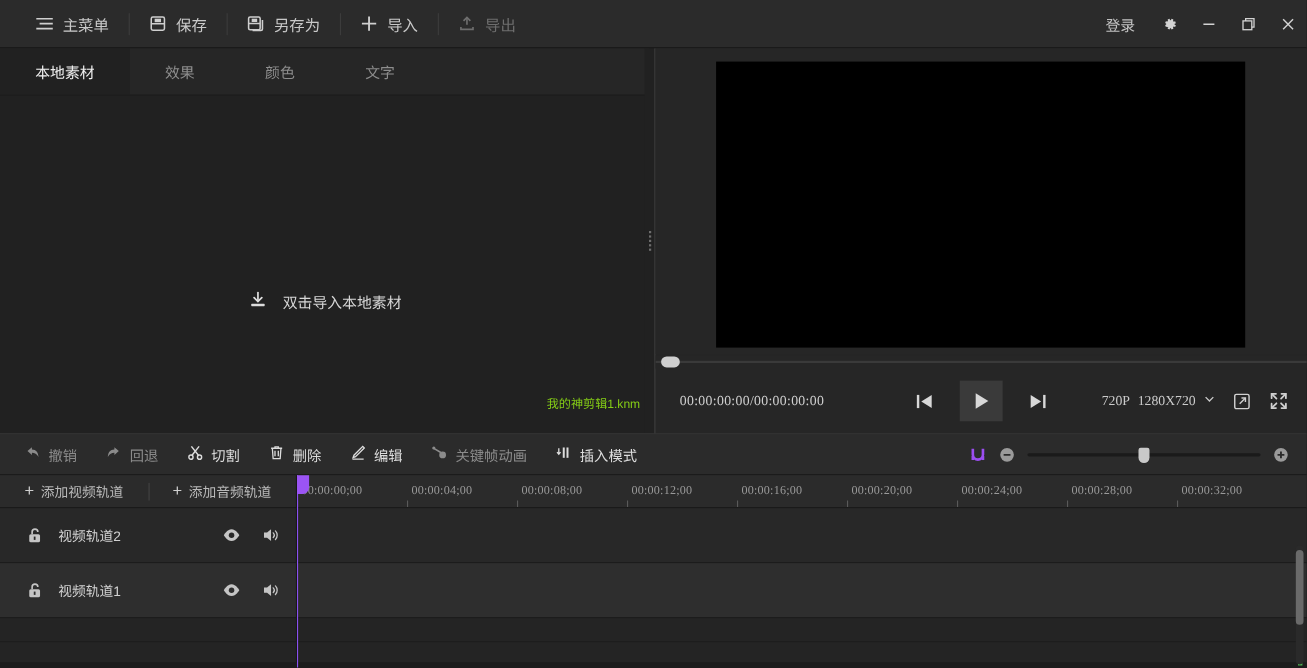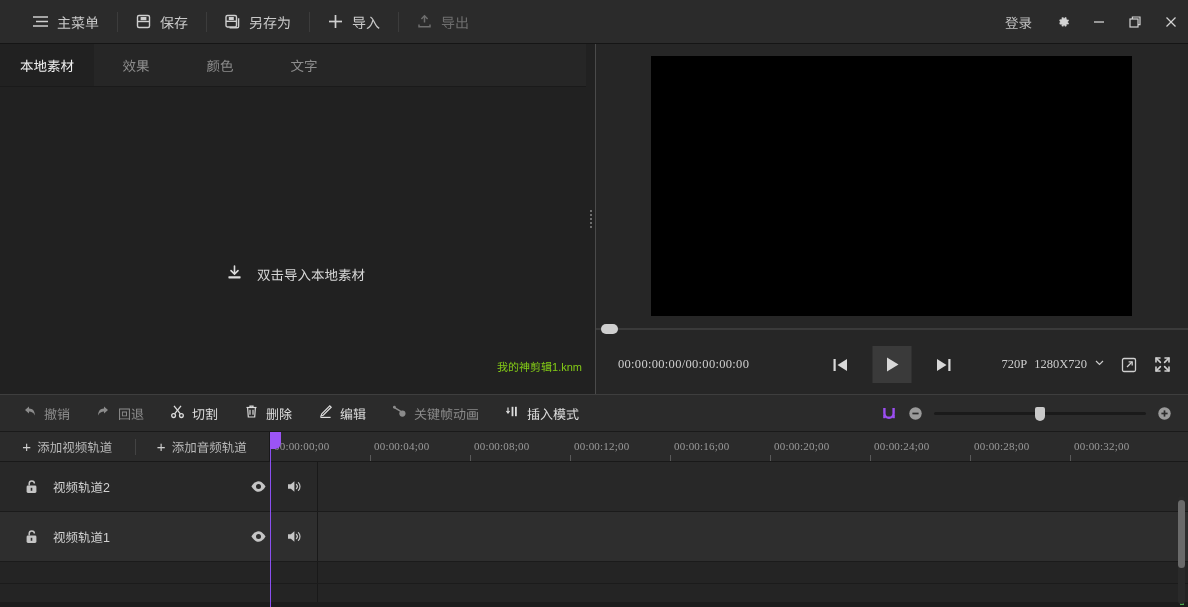--- a/index.html
+++ b/index.html
@@ -37,21 +37,21 @@
   }
 
   
   .media-panel {
     position: absolute; left: 0; top: 44px; width: 590px; height: 350px;
     background: #212121;
   }
   .tabs { display: flex; height: 43px; background: #262626; border-bottom: 1px solid #1a1a1a; }
   .tab {
     display: flex; align-items: center; justify-content: center;
-    padding: 0 20px; min-width: 84px; font-size: 13.5px; color: #8d8d8d;
+    padding: 0 32px; min-width: 84px; font-size: 13.5px; color: #8d8d8d;
     cursor: default; position: relative;
   }
   .tab.active { color: #f0f0f0; background: #212121; }
   .media-body { position: relative; height: 307px; background: #212121; }
   .import-hint {
     position: absolute; left: 0; right: 0; top: 176px;
     display: flex; align-items: center; justify-content: center; gap: 13px;
     color: #d6d6d6; font-size: 13.5px; cursor: default;
   }
   .import-hint svg { width: 19px; height: 19px; }
@@ -175,21 +175,21 @@
   .tick span {
     position: absolute; left: 4px; top: 8px; color: #9a9a9a; font-size: 11px;
     font-family: "Liberation Serif", "DejaVu Serif", serif; white-space: nowrap; letter-spacing: .2px;
   }
   .tick i { position: absolute; left: 0; bottom: 0; width: 1px; height: 7px; background: #5a5a5a; }
 
   .tracks { position: relative; height: 145px; overflow: hidden; }
   .trow { display: flex; height: 50px; border-bottom: 1px solid #1b1b1b; }
   .trow.alt .thead, .trow.alt .tbody { background: #2e2e2e; }
   .thead {
-    width: 318px; display: flex; align-items: center; background: #282828;
+    width: 270px; display: flex; align-items: center; background: #282828;
     border-right: 1px solid #191919; padding: 0 14px 0 24px;
   }
   .lockico { cursor: pointer; display: flex; align-items: center; }
   .tname { color: #d2d2d2; font-size: 12.5px; margin-left: 14px; cursor: default; }
   .theadicons { margin-left: auto; display: flex; align-items: center; gap: 19px; }
   .theadicons span { cursor: pointer; display: flex; align-items: center; }
   .tbody { flex: 1; background: #282828; position: relative; }
   .emptyrow { height: 22px; background: #242424; border-bottom: 1px solid #1b1b1b; display: flex; }
   .emptyrow .thead { background: #242424; border-right: 1px solid #191919; }
   .emptyrow .tbody { background: #242424; }

